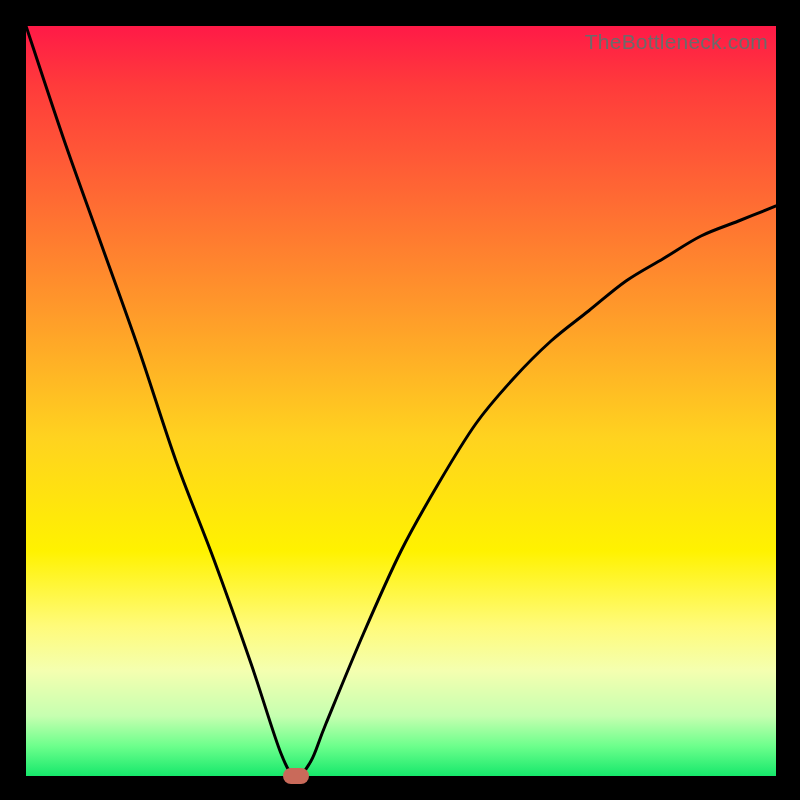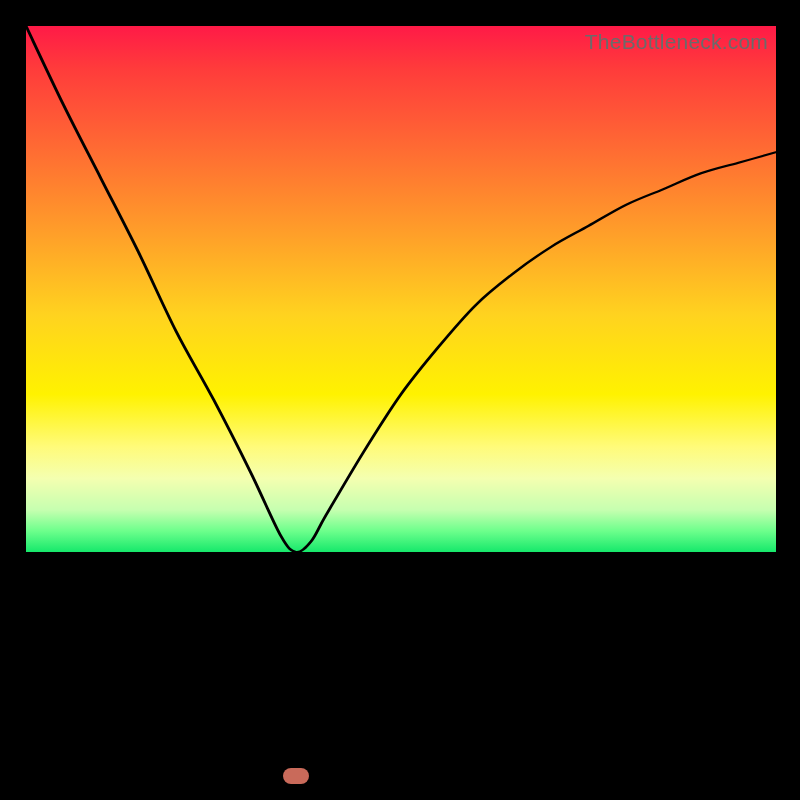--- a/index.html
+++ b/index.html
@@ -8,21 +8,21 @@
     position: relative;
     width: 800px;
     height: 800px;
     background: #000;
   }
   .plot-area {
     position: absolute;
     left: 26px;
     top: 26px;
     width: 750px;
-    height: 526px;
+    height: 750px;
     background: linear-gradient(to bottom,
       #ff1a47 0%,
       #ff3b3b 8%,
       #ff5a36 18%,
       #ff7a30 28%,
       #ff9a2a 38%,
       #ffd31f 55%,
       #fff200 70%,
       #fffb7a 80%,
       #f4ffb0 86%,

